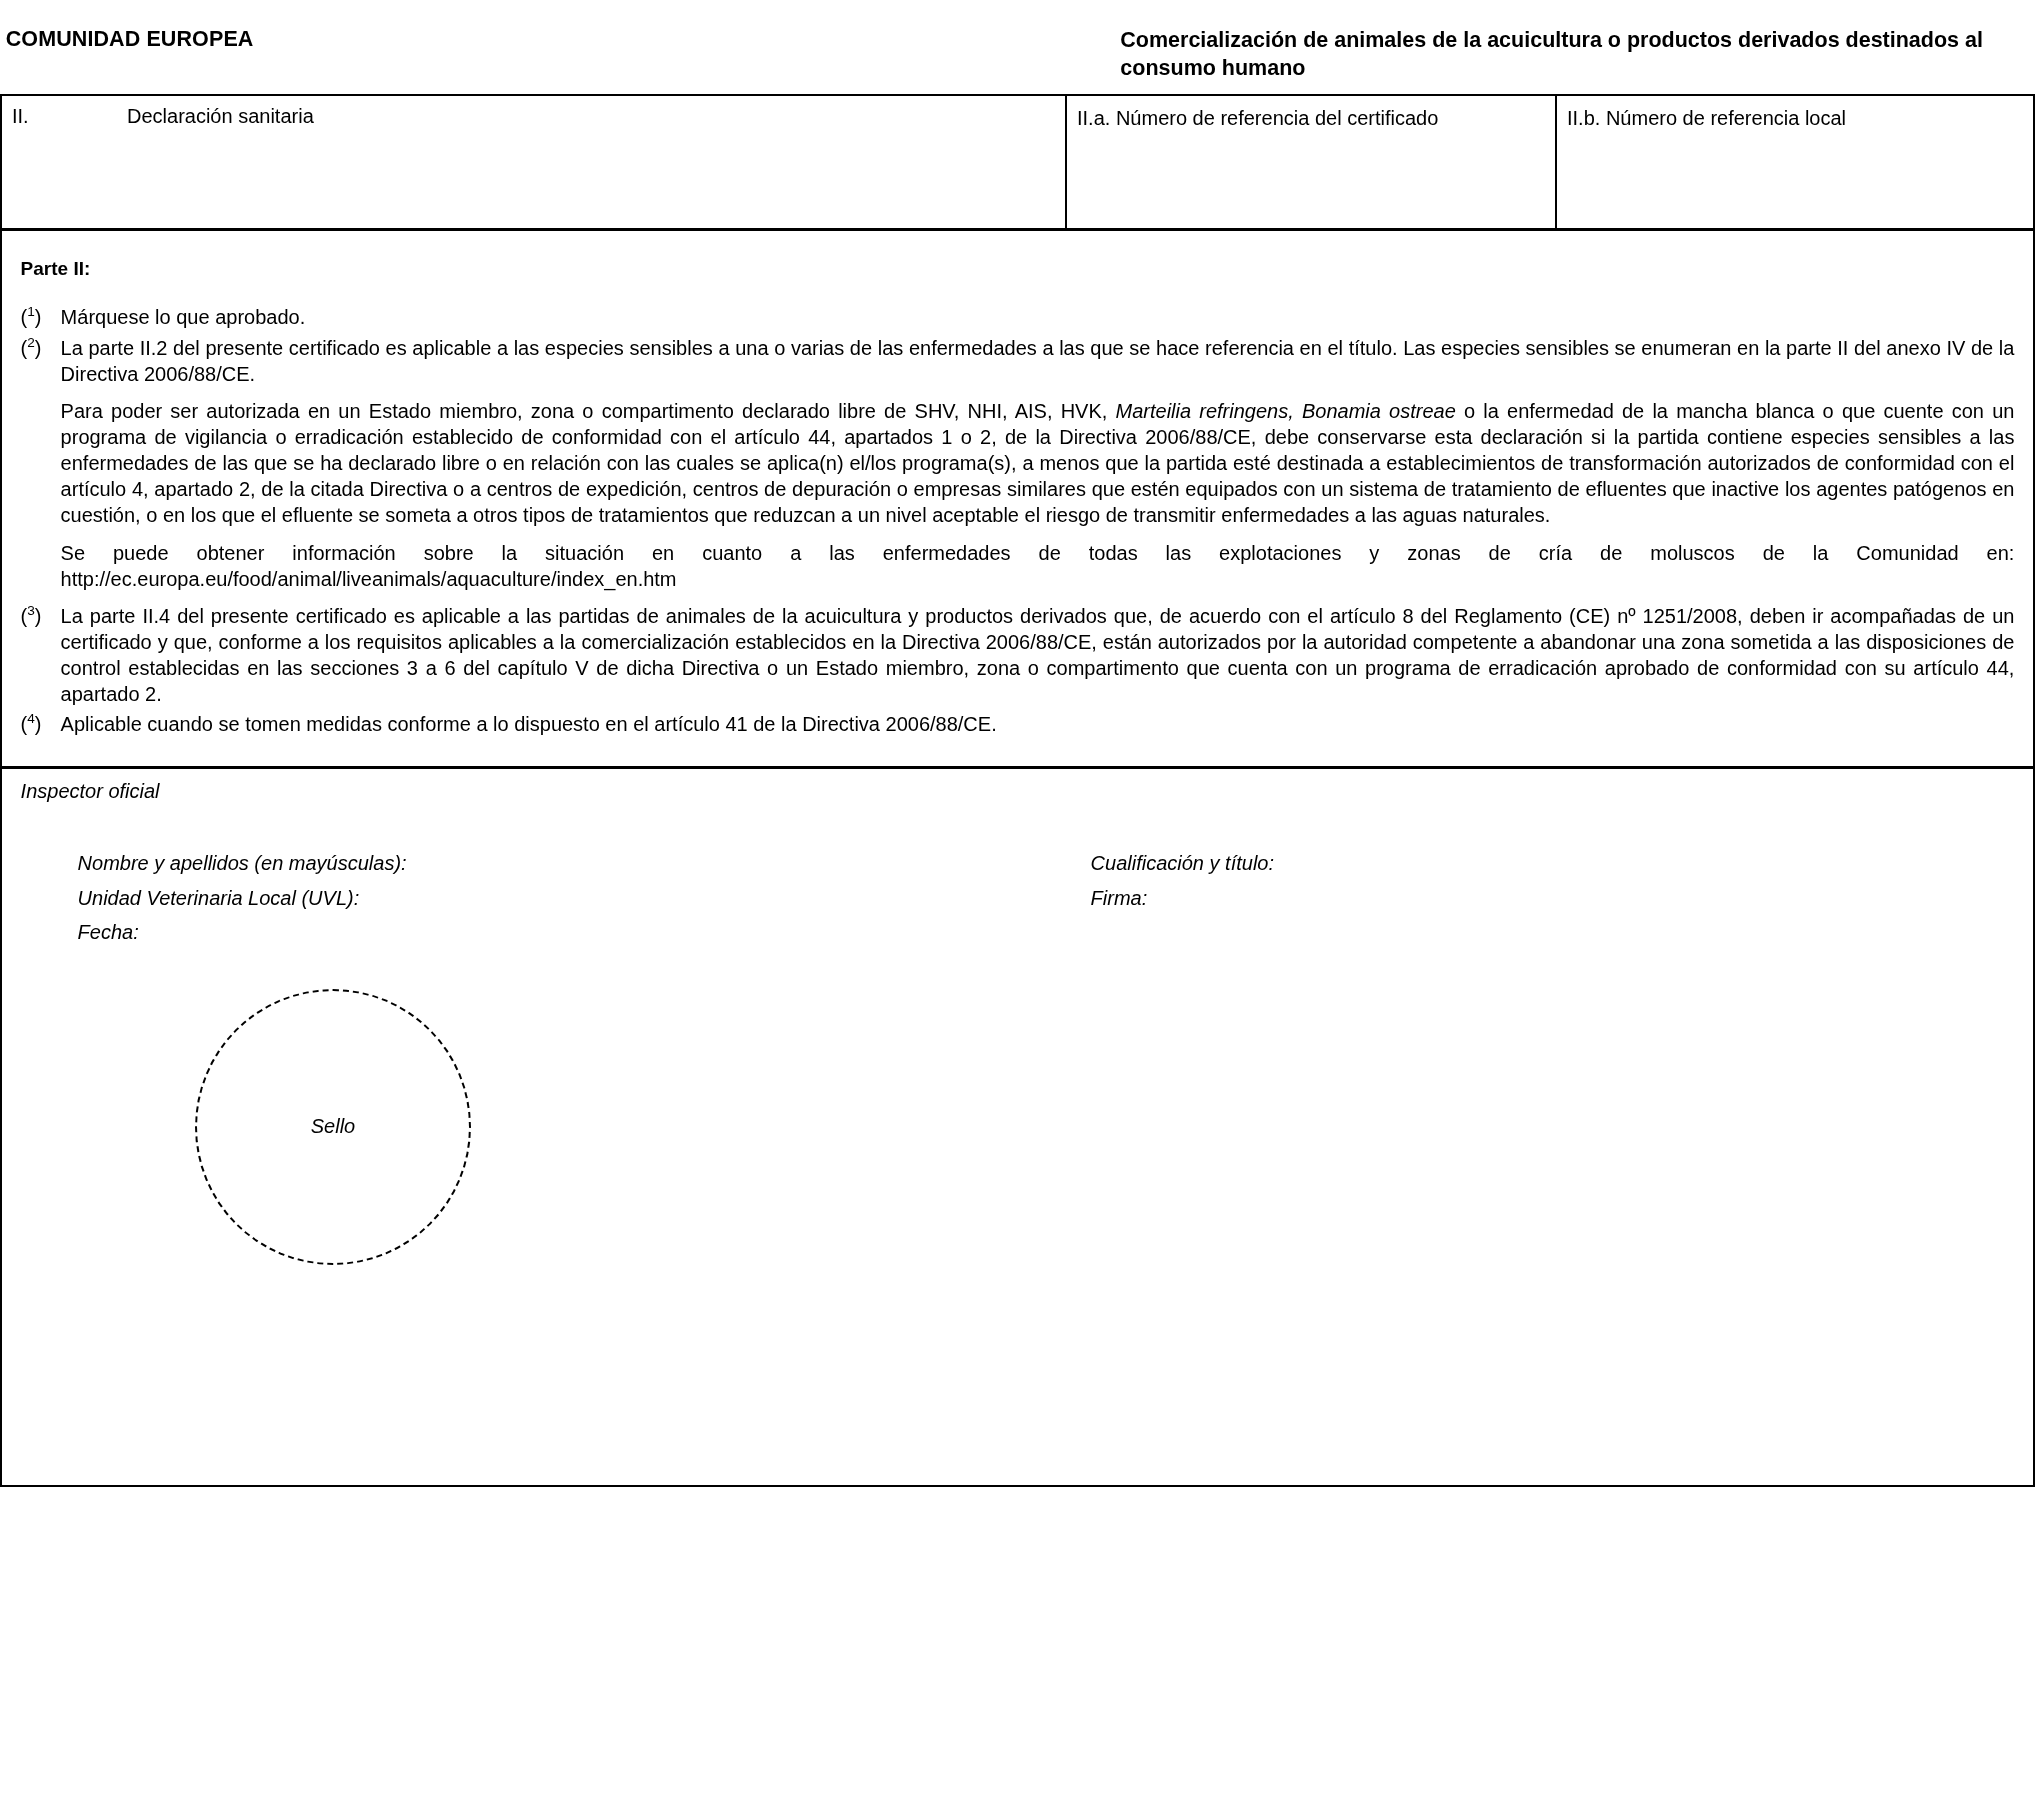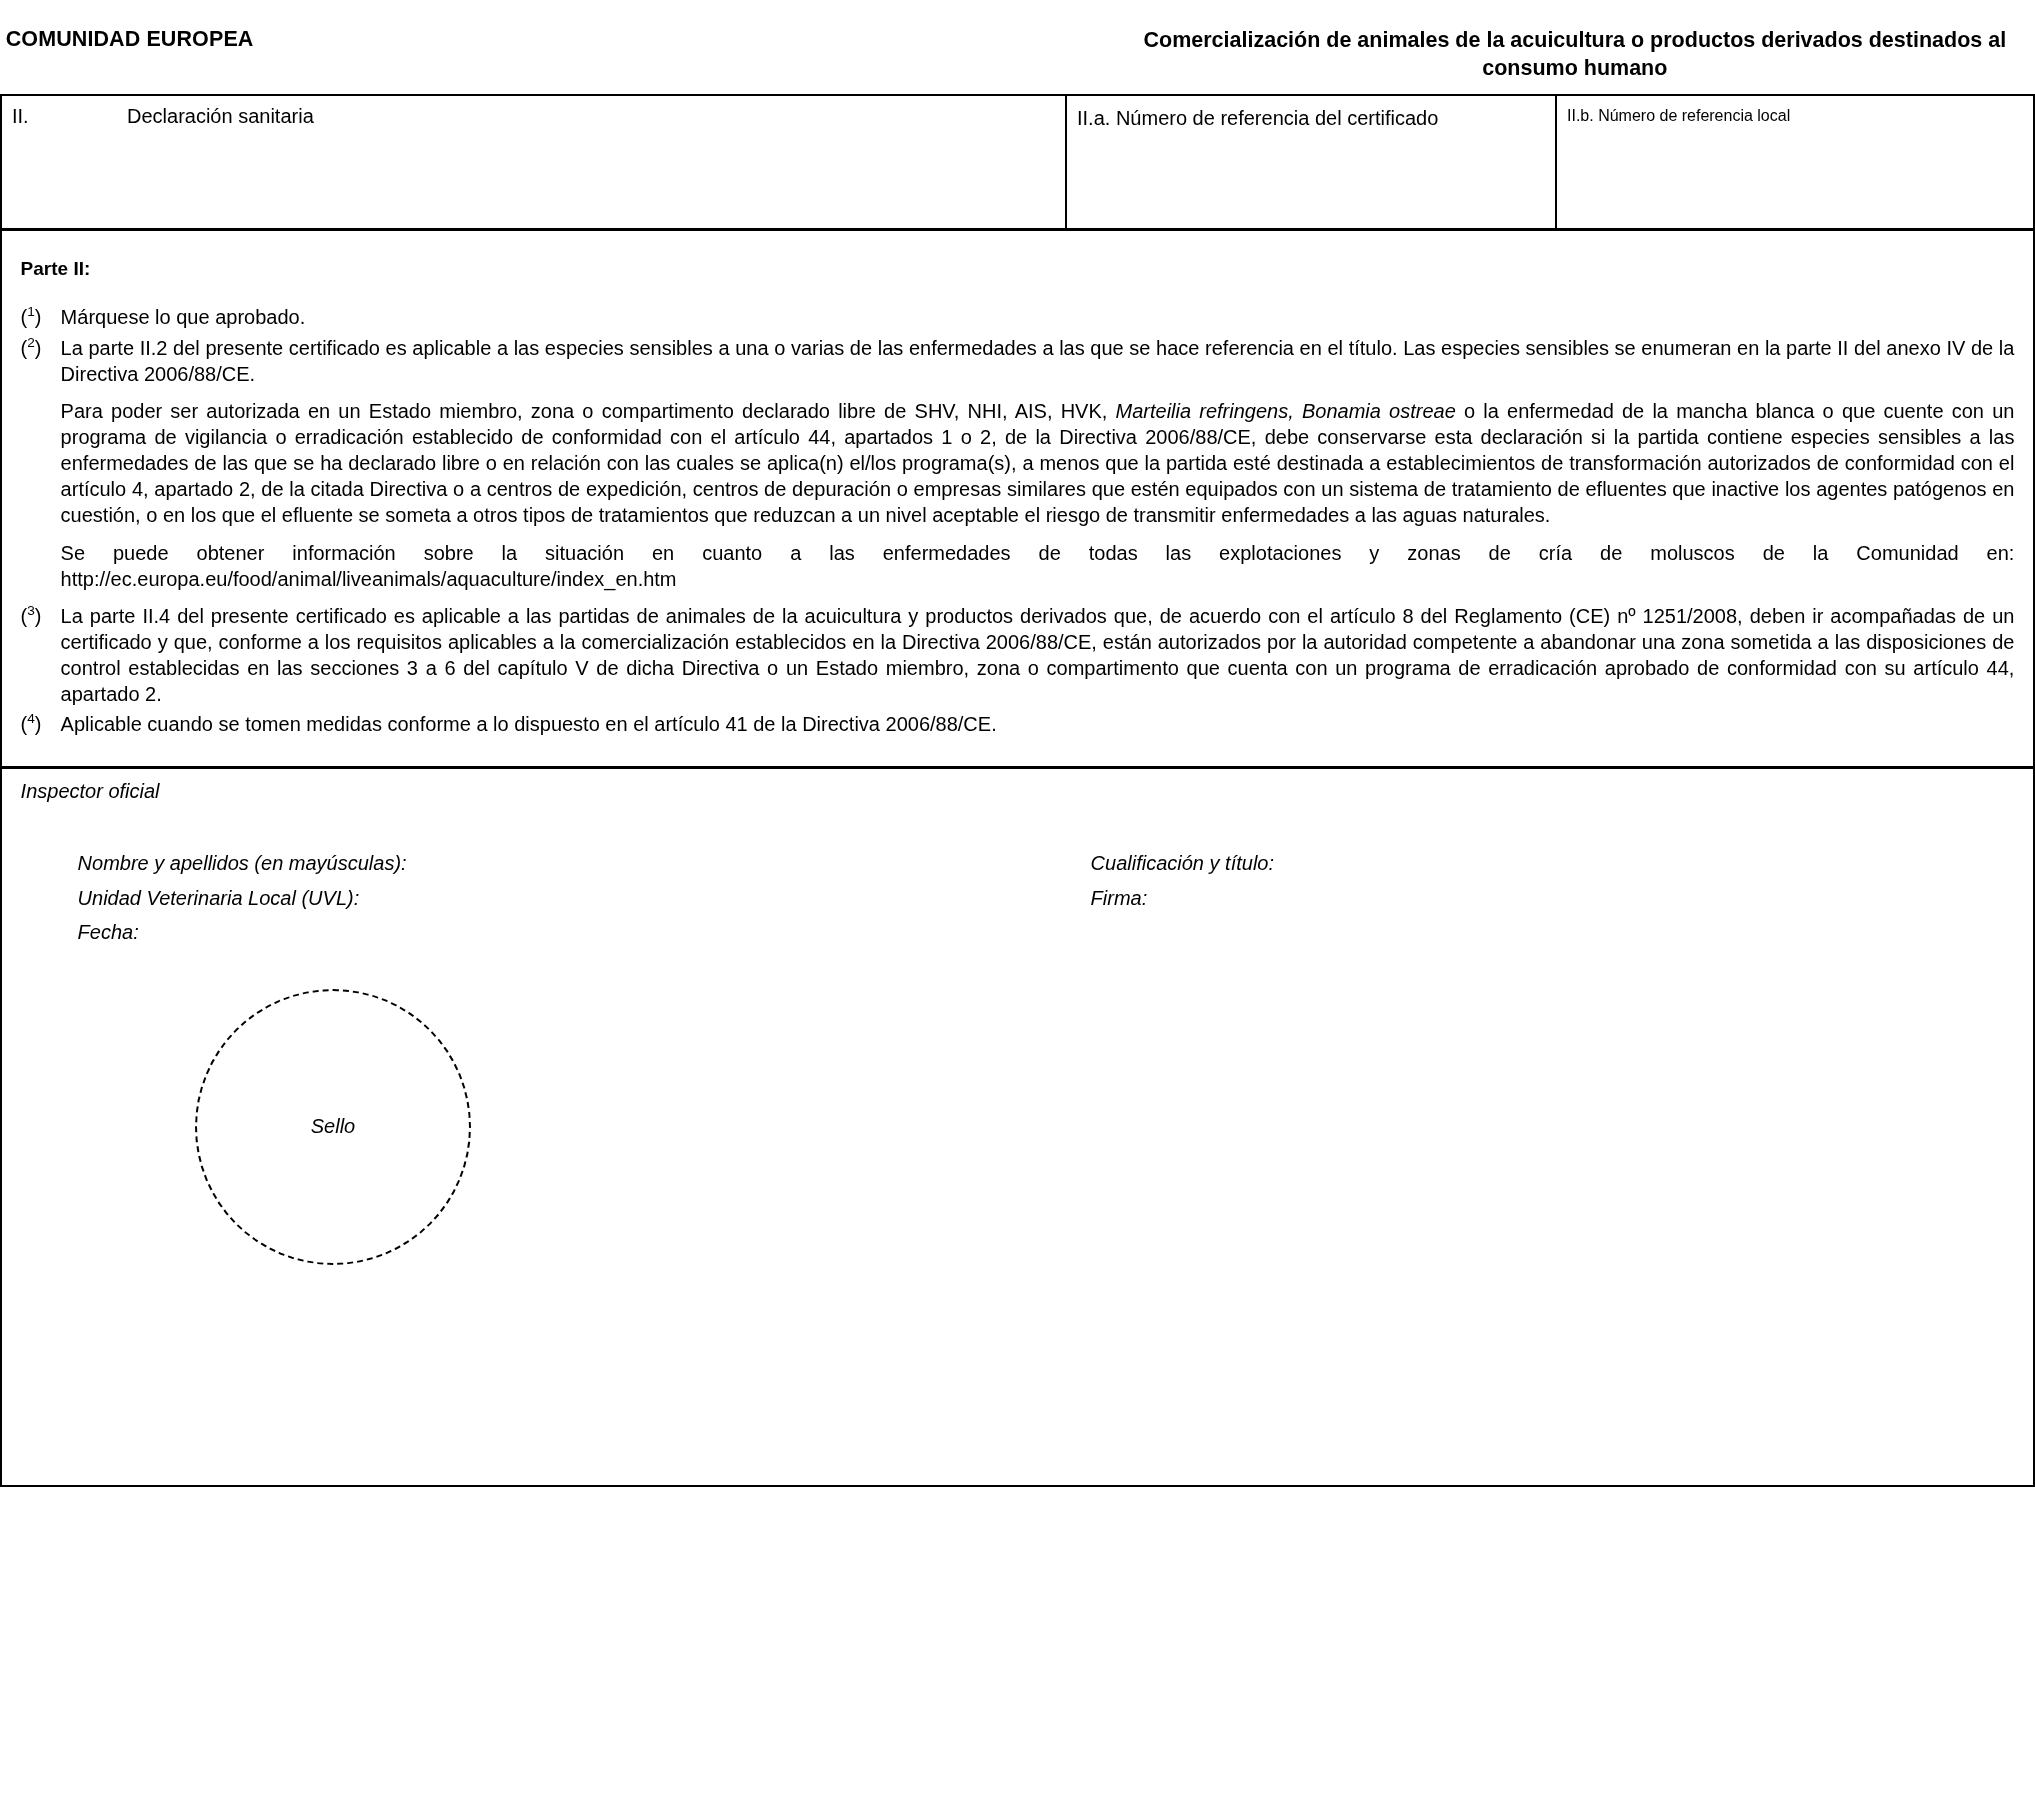--- a/index.html
+++ b/index.html
@@ -35,21 +35,21 @@
     font-size: 21.5px;
     letter-spacing: 0.1px;
     white-space: nowrap;
     padding-top: 1.4px;
   }
   .doc-header .doc-title {
     font-weight: bold;
     font-size: 21.5px;
     line-height: 1.32;
     width: 909px;
-    text-align: center;
+    text-align: left;
   }
 
   
   .frame {
     border: 2.1px solid #000;
     box-sizing: border-box;
     width: 2035px;
   }
 
   
@@ -82,21 +82,21 @@
   .ref-cell.localnum {
     flex: 1 1 auto;
   }
   .hang {
     font-size: 20px;
     line-height: 1.32;
     padding-left: 46px;
     text-indent: -46px;
   }
   .hang-none {
-    font-size: 16px;
+    font-size: 20px;
     line-height: 1.32;
   }
 
   
   .body-row {
     border-bottom: 3.6px solid #000;
     padding: 17px 18.6px 24px 18.6px;
     box-sizing: border-box;
   }
   .parte-title {

